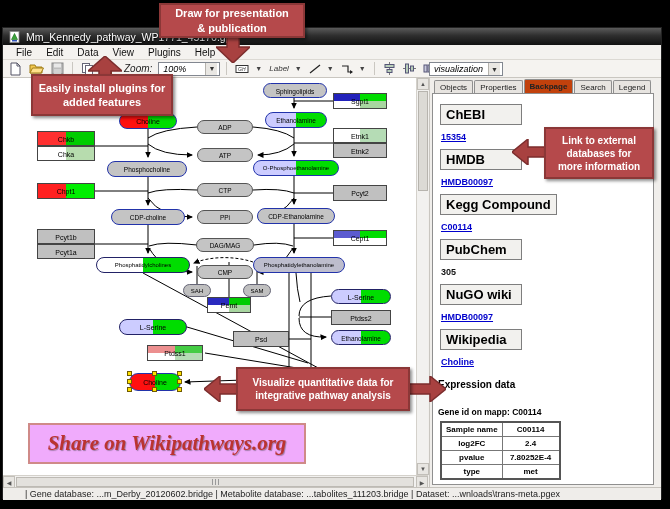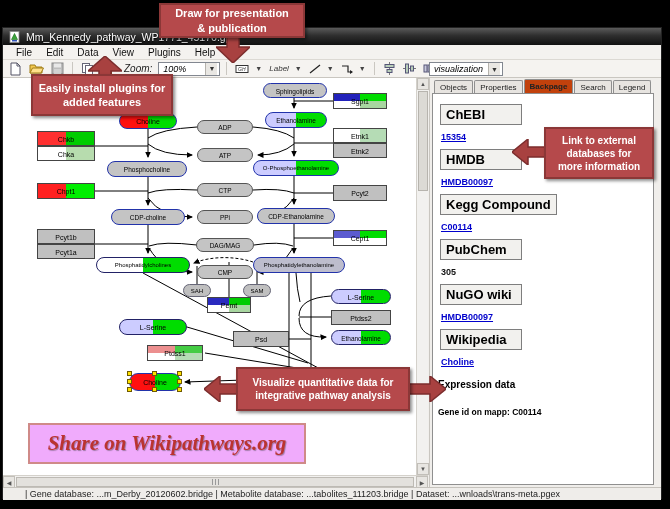--- a/index.html
+++ b/index.html
@@ -381,20 +381,40 @@
         <span class="tab">Objects</span>
         <span class="tab">Properties</span>
         <span class="tab active">Backpage</span>
         <span class="tab">Search</span>
         <span class="tab">Legend</span>
       </div>
     <div id="bp-content">
       <div id="bp-sections"><div class="bp-header first">ChEBI</div><div class="bp-value link">15354</div><div class="bp-header">HMDB</div><div class="bp-value link">HMDB00097</div><div class="bp-header">Kegg Compound</div><div class="bp-value link">C00114</div><div class="bp-header">PubChem</div><div class="bp-value plain">305</div><div class="bp-header">NuGO wiki</div><div class="bp-value link">HMDB00097</div><div class="bp-header">Wikipedia</div><div class="bp-value link">Choline</div></div>
       <div id="bp-expression">Expression data</div>
       <div id="bp-mapp">Gene id on mapp: C00114</div>
+      <table id="bp-table">
+          <tbody>
+            <tr>
+              <td>Sample name</td>
+              <td>C00114</td>
+            </tr>
+            <tr>
+              <td>log2FC</td>
+              <td>2.4</td>
+            </tr>
+            <tr>
+              <td>pvalue</td>
+              <td>7.80252E-4</td>
+            </tr>
+            <tr>
+              <td>type</td>
+              <td>met</td>
+            </tr>
+          </tbody>
+        </table>
     </div>
   </div>
 
   <div id="statusbar">
     <span>| Gene database: ...m_Derby_20120602.bridge | Metabolite database: ...tabolites_111203.bridge | Dataset: ...wnloads\trans-meta.pgex</span>
   </div>
 </div>
 
 <div class="callout" style="left:159px;top:3px;width:146px;height:35px;font-size:11px;">
   <span>Draw for presentation</span>

